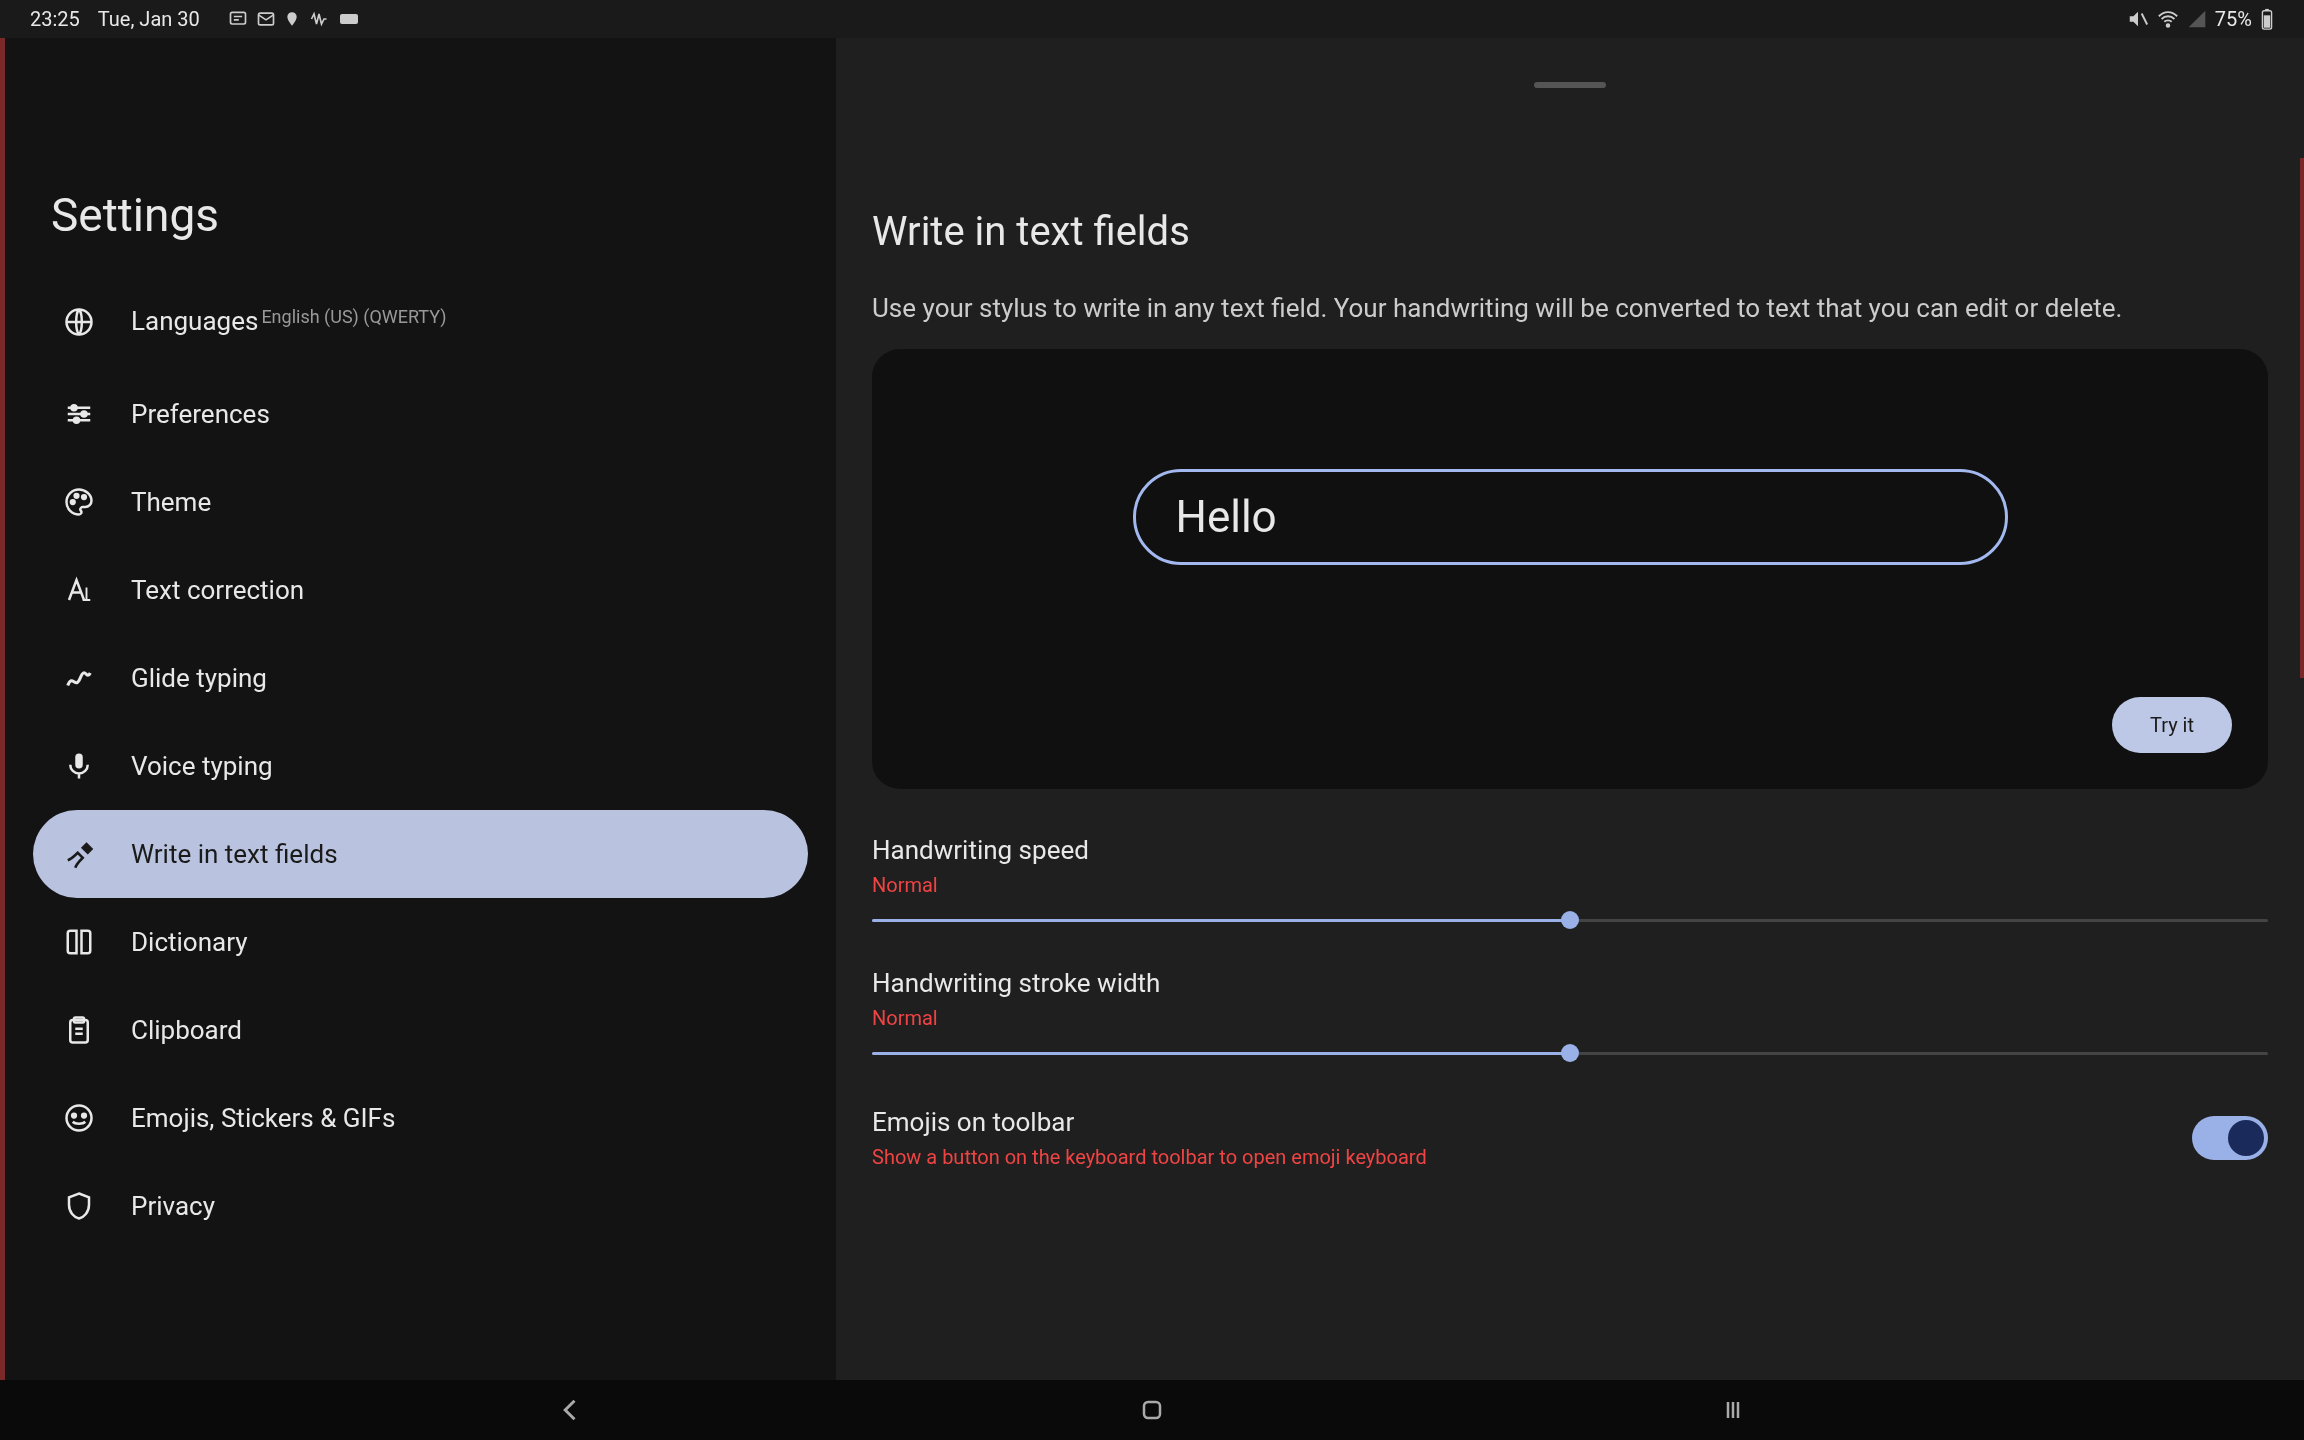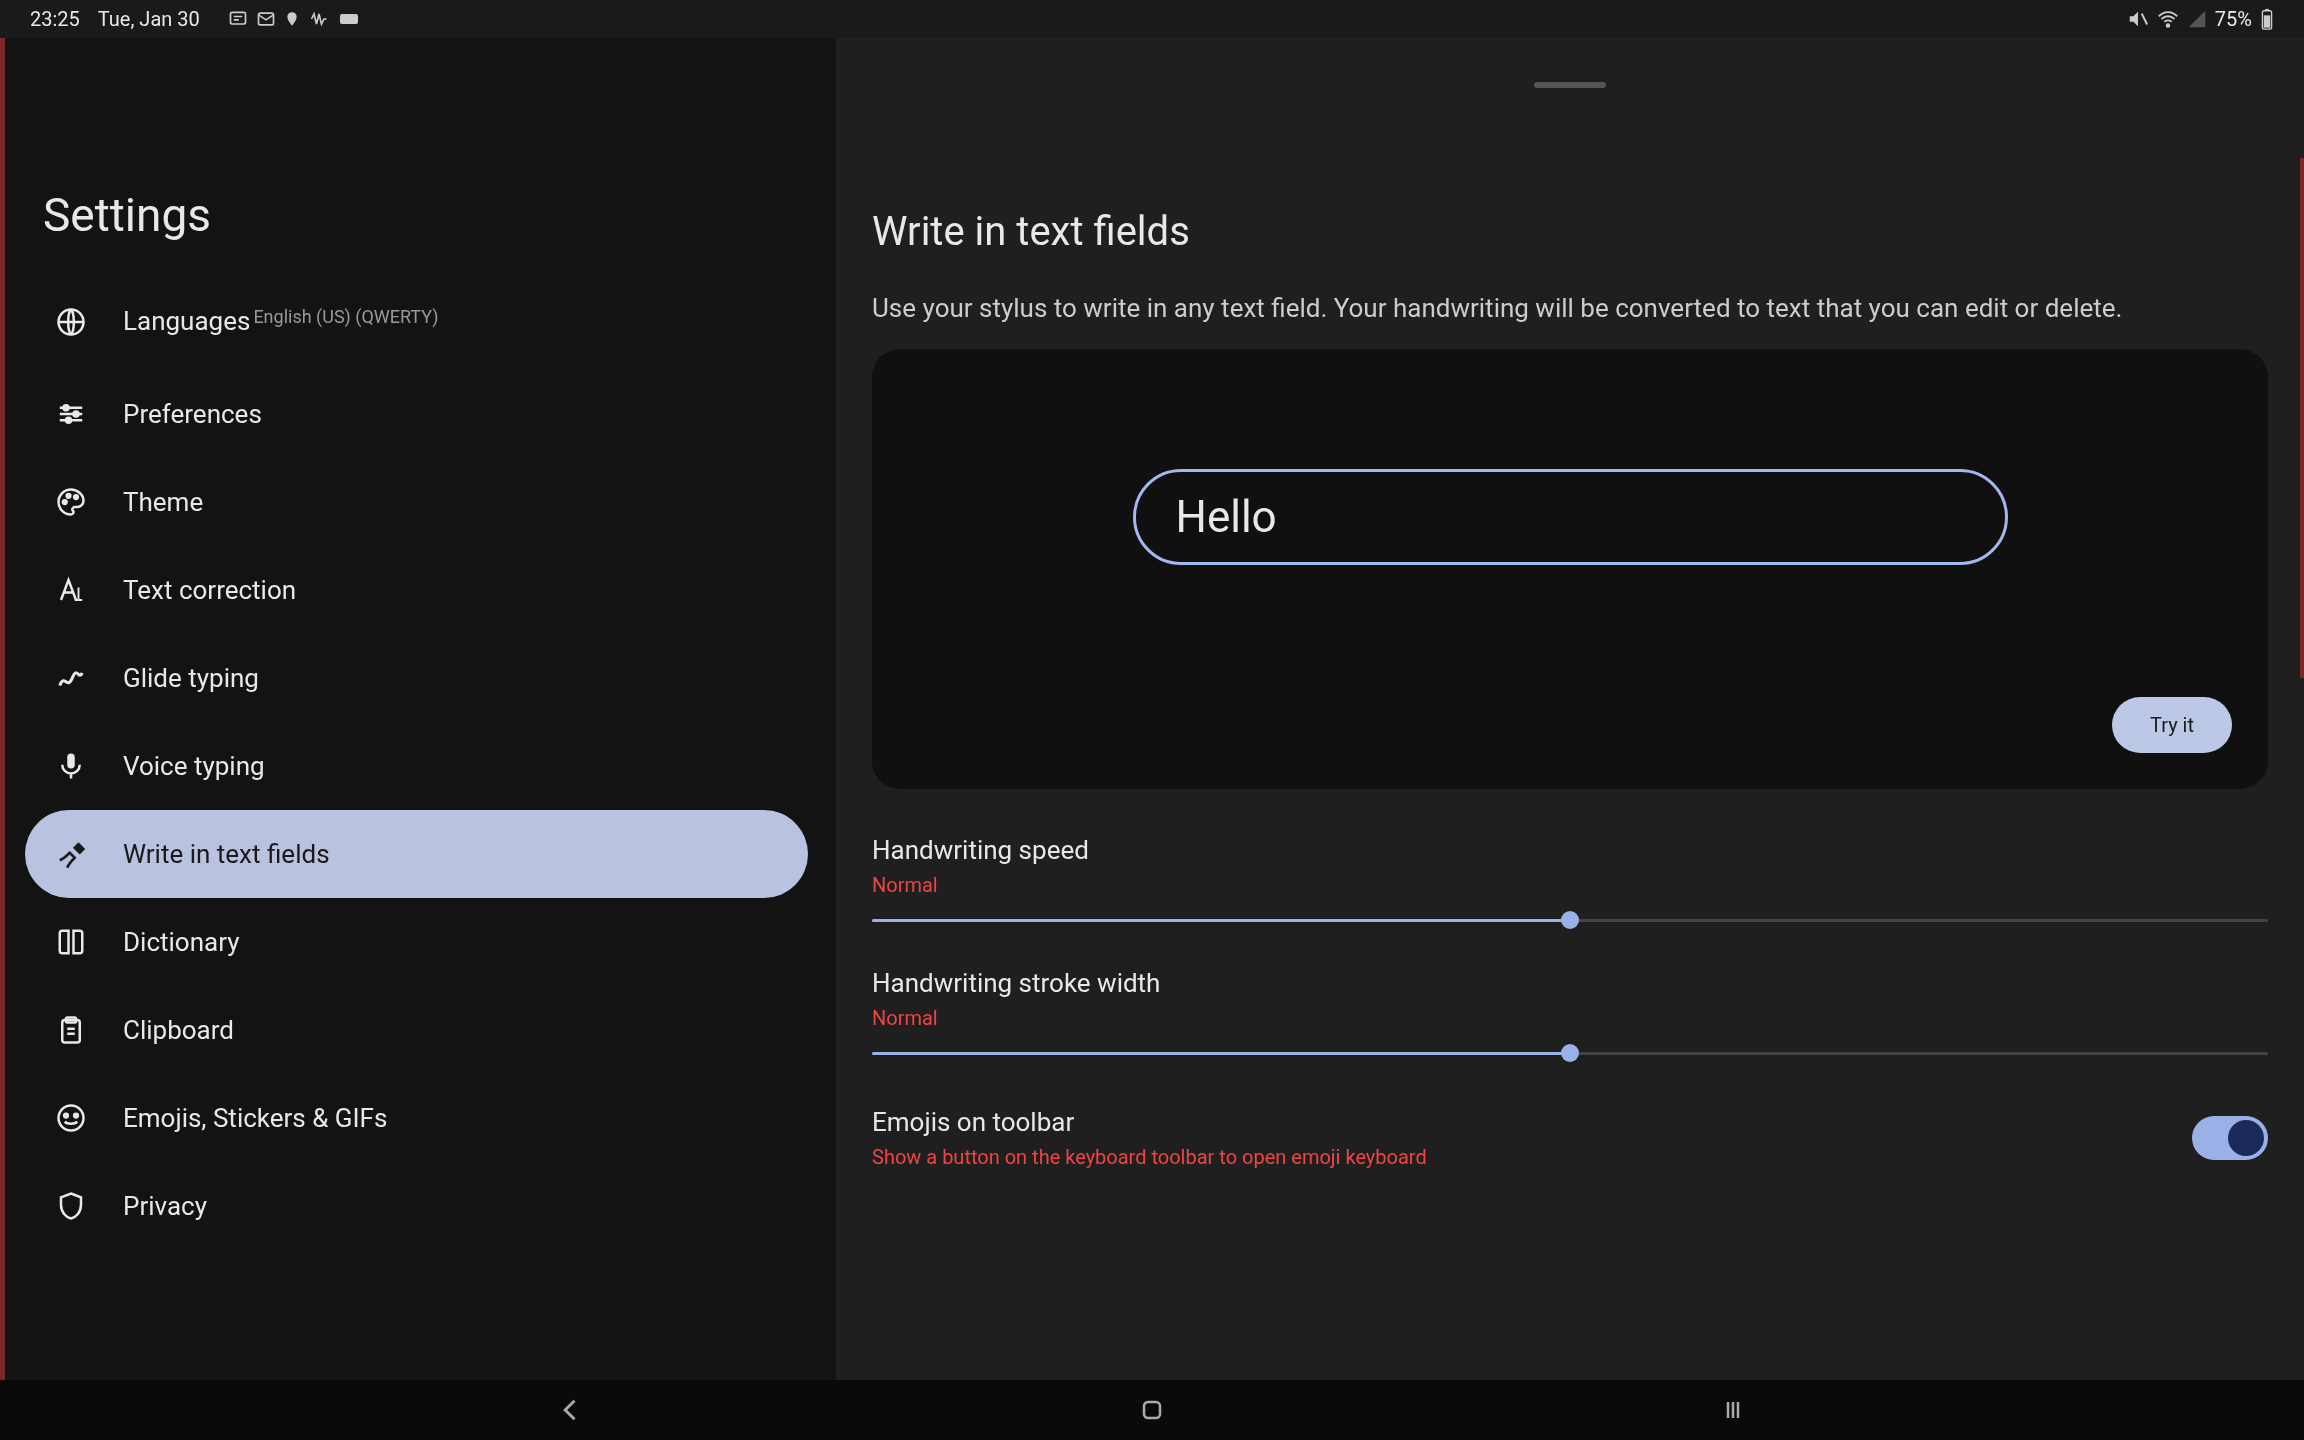--- a/index.html
+++ b/index.html
@@ -45,21 +45,21 @@
   }
   .main-area {
     flex: 1;
     display: flex;
     background: #1a1a1a;
     overflow:hidden;
   }
   .sidebar {
     width: 836px;
     background: #131313;
-    padding: 30px 16px 0 8px;
+    padding: 30px 16px 0 16px;
     display: flex;
     flex-direction: column;
     border-left: 5px solid #7a2828;
   }
   .sidebar-title {
     font-size: 46px;
     font-weight: 400;
     padding: 120px 0 40px 30px;
   }
   .sidebar-item {

